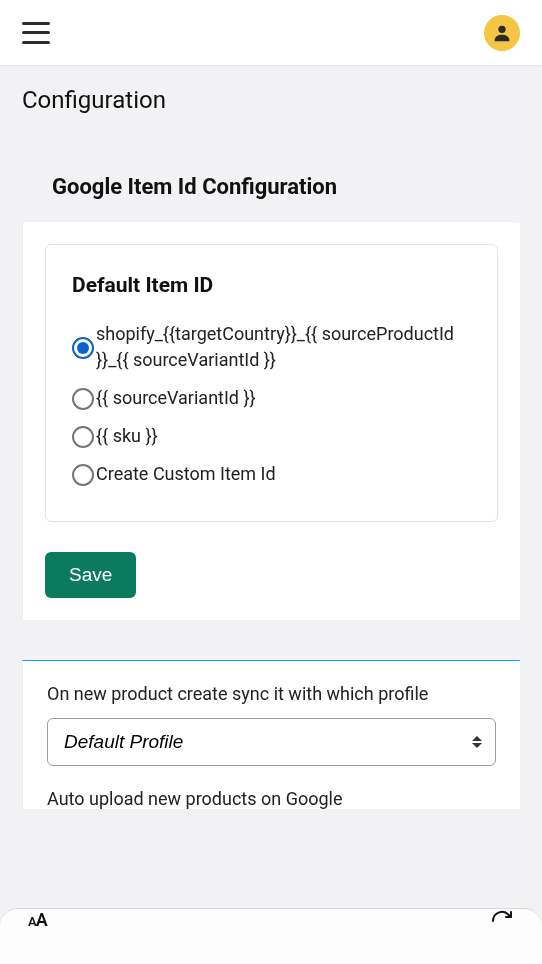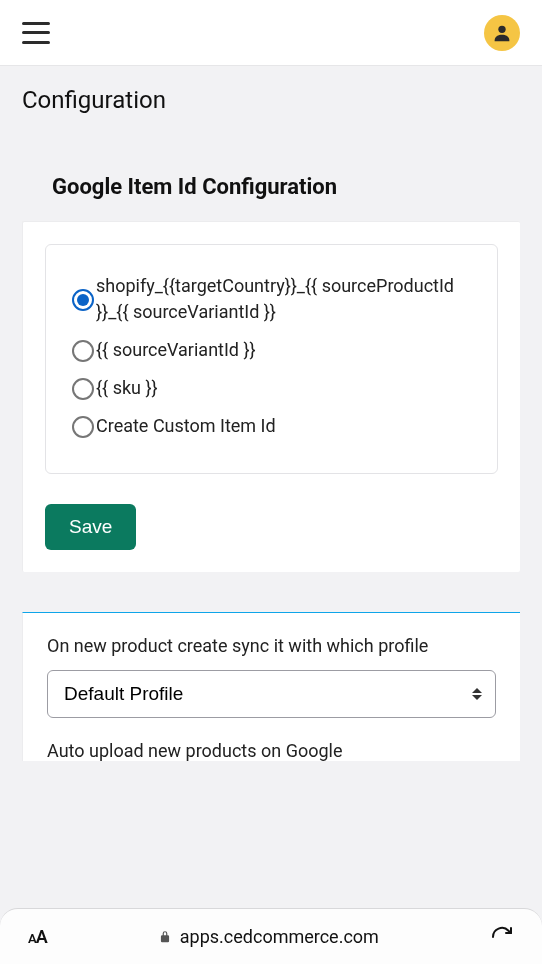--- a/index.html
+++ b/index.html
@@ -19,26 +19,26 @@
   .radio { flex: 0 0 22px; width: 22px; height: 22px; border: 2px solid #767676; border-radius: 50%; position: relative; margin-top: 2px; }
   .radio.selected { border-color: #0a63c7; }
   .radio.selected::after { content: ""; position: absolute; inset: 3px; background: #0a63c7; border-radius: 50%; }
   .radio-label { font-size: 18px; line-height: 1.45; color: #222; }
   .save-row { display: flex; margin-top: 30px; }
   .save-btn { background: #0b7a5f; color: #fff; border: none; font-size: 19px; padding: 12px 24px; border-radius: 6px; cursor: pointer; }
   .shopify-section { margin-top: 10px; }
   .shopify-panel { background: #fff; border-top: 1px solid #0ea5e9; border-left: 1px solid #ececee; padding: 22px 24px 0 24px; }
   .field-label { font-size: 18px; margin-bottom: 14px; color: #222; }
   .select-wrap { position: relative; margin-bottom: 22px; }
-  .select { width: 100%; border: 1px solid #9c9ca3; border-radius: 6px; padding: 12px 40px 12px 16px; font-size: 19px; background: #fff; appearance: none; cursor: pointer; }
+  .select { width: 100%; border: 1px solid #9c9ca3; border-radius: 6px; padding: 12px 40px 12px 16px; font-size: 19px; background: #fff; appearance: none; cursor: pointer; font-style: italic; }
   .select-caret { position: absolute; right: 14px; top: 50%; transform: translateY(-50%); display: flex; flex-direction: column; gap: 2px; pointer-events: none; }
   .select-caret span { width: 0; height: 0; border-left: 5px solid transparent; border-right: 5px solid transparent; }
   .select-caret .up { border-bottom: 5px solid #333; }
   .select-caret .down { border-top: 5px solid #333; }
-  .bottom-bar { position: absolute; bottom: 0; left: 0; right: 0; height: 56px; background: #fdfdfd; border-top: 1px solid #d8d8da; border-radius: 18px 18px 0 0; display: flex; align-items: center; justify-content: space-between; padding: 0 28px; }
+  .bottom-bar { position: absolute; bottom: 0; left: 0; right: 0; height: 56px; background: #fdfdfd; border-top: 1px solid #d8d8da; border-radius: 18px 18px 0 0; display: flex; align-items: flex-start; justify-content: space-between; padding: 0 28px; }
   .aA { font-weight: 600; font-size: 18px; letter-spacing: -1px; }
   .aA .small { font-size: 13px; }
   .url-area { display: flex; align-items: center; gap: 8px; font-size: 18px; color: #111; }
   .lock-icon svg { width: 14px; height: 14px; display: block; }
   .reload { width: 24px; height: 24px; }
   .reload svg { width: 24px; height: 24px; }
 </style>
 </head>
 <body>
 
@@ -56,20 +56,21 @@
   </div>
 </div>
 
 <div class="page">
   <h1 class="page-title">Configuration</h1>
 
   <h2 class="section-title">Google Item Id Configuration</h2>
 
   <div class="panel">
     <div class="card">
+      <div class="card-title">Default Item ID</div>
 
       <div class="radio-row">
         <div class="radio selected"></div>
         <div class="radio-label">shopify_{{targetCountry}}_{{ sourceProductId }}_{{ sourceVariantId }}</div>
       </div>
       <div class="radio-row">
         <div class="radio"></div>
         <div class="radio-label">{{ sourceVariantId }}</div>
       </div>
       <div class="radio-row">
@@ -97,27 +98,19 @@
             <span class="down"></span>
           </div>
       </div>
       <div class="field-label">Auto upload new products on Google</div>
     </div>
   </div>
 </div>
 
 <div class="bottom-bar">
   <div class="aA"><span class="small">A</span>A</div>
-  <div class="url-area">
-    <span class="lock-icon">
-      <svg viewBox="0 0 24 24" fill="#555">
-          <path d="M12 2a4 4 0 00-4 4v3H7a2 2 0 00-2 2v8a2 2 0 002 2h10a2 2 0 002-2v-8a2 2 0 00-2-2h-1V6a4 4 0 00-4-4zm-2 4a2 2 0 114 0v3h-4V6z"></path>
-        </svg>
-    </span>
-    <span>apps.cedcommerce.com</span>
-  </div>
   <div class="reload">
     <svg viewBox="0 0 24 24" fill="none" stroke="#111" stroke-width="2">
       <path d="M3 12a9 9 0 0 1 15.5-6.3L21 8" stroke-linecap="round"></path>
       <path d="M21 3v5h-5" stroke-linecap="round" stroke-linejoin="round"></path>
     </svg>
   </div>
 </div>
 
 </body></html>

